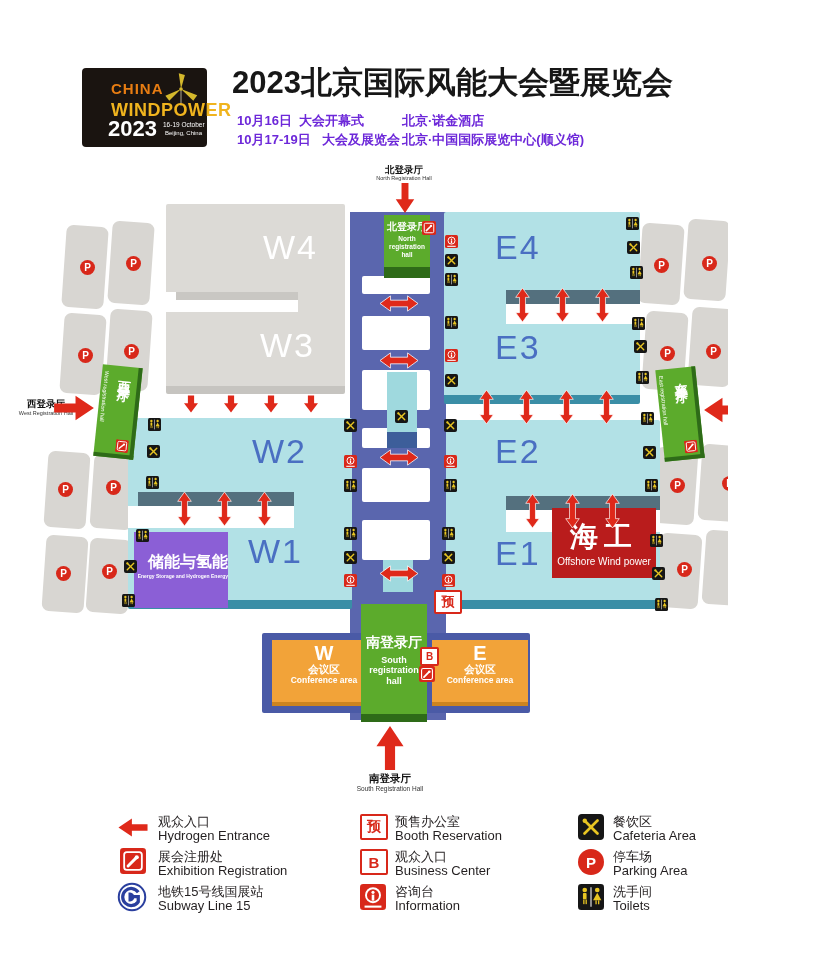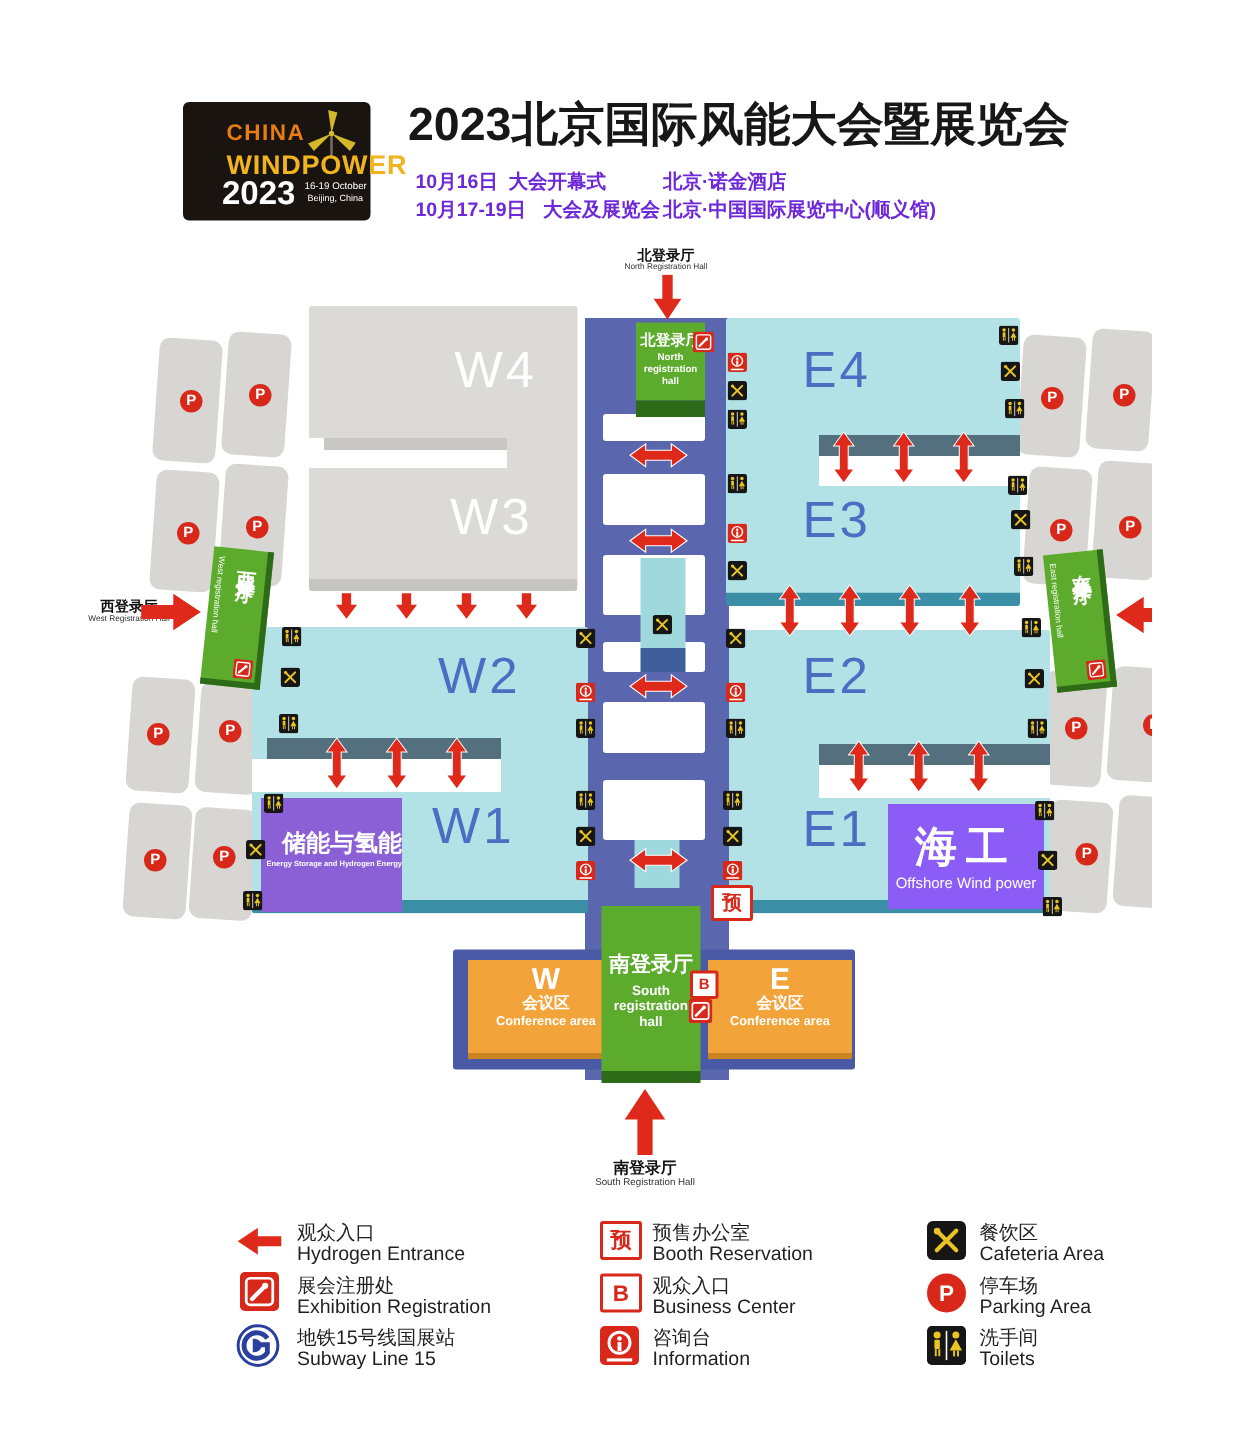--- a/index.html
+++ b/index.html
@@ -1,16 +1,16 @@
 <!DOCTYPE html>
 <html><head>
 <meta charset="utf-8">
 <style>
   html,body{margin:0;padding:0;background:#fff;font-family:"Liberation Sans","DejaVu Sans",sans-serif;}
-  #stage{position:relative;width:728px;height:956px;background:#fff;overflow:hidden;margin-left:40px;}
+  #stage{position:relative;width:728px;height:956px;background:#fff;overflow:hidden;}
   .ab{position:absolute;}
   
   #logo{position:absolute;left:82px;top:68px;width:125px;height:79px;background:#1a1410;border-radius:4px;}
   #logo .l1{position:absolute;left:29px;top:12px;font-size:15px;font-weight:bold;color:#e87d12;letter-spacing:1px;}
   #logo .l2{position:absolute;left:29px;top:32px;font-size:18px;font-weight:bold;color:#f0b41e;letter-spacing:.5px;}
   #logo .l3{position:absolute;left:26px;top:48px;font-size:22px;font-weight:bold;color:#fff;}
   #logo .l4{position:absolute;left:81px;top:53px;font-size:6.5px;color:#fff;}
   #logo .l5{position:absolute;left:83px;top:62px;font-size:6px;color:#fff;}
   #title{position:absolute;left:232px;top:62px;font-size:31px;font-weight:bold;color:#171717;letter-spacing:0px;white-space:nowrap;}
   .sch{position:absolute;font-size:13px;font-weight:bold;color:#6d28d9;white-space:nowrap;}
@@ -208,21 +208,21 @@
   <div class="ab" style="left:134px;top:532px;width:94px;height:76px;background:#8b5fd6;color:#fff;text-align:right">
     <div style="margin-top:20px;font-size:16px;font-weight:bold;white-space:nowrap">储能与氢能</div>
     <div style="font-size:5px;font-weight:bold;white-space:nowrap">Energy Storage and Hydrogen Energy</div>
   </div>
 
   <div class="hall-cyan" style="left:446px;top:420px;width:214px;height:180px"></div>
   <div class="slab" style="left:506px;top:496px;width:154px;height:14px"></div>
   <div class="notch" style="left:506px;top:510px;width:154px;height:22px"></div>
   <div class="halab" style="left:495px;top:432px">E2</div>
   <div class="halab" style="left:495px;top:534px">E1</div>
-  <div class="ab" style="left:552px;top:536px;width:104px;height:70px;background:#8b5cf6;color:#fff;text-align:center">
+  <div class="ab" style="left:552px;top:508px;width:104px;height:70px;background:#b91c1c;color:#fff;text-align:center">
     <div style="margin-top:10px;font-size:28px;font-weight:bold;letter-spacing:6px">海工</div>
     <div style="font-size:10px;font-weight:normal;white-space:nowrap">Offshore Wind power</div>
   </div>
 
   <div class="entlab-cn" style="left:360px;top:164px;width:88px">北登录厅</div>
   <div class="entlab-en" style="left:352px;top:175px;width:104px">North Registration Hall</div>
   <svg class="ab" style="left:394px;top:183px;width:22px;height:30px">
       <use href="#s-big-down"></use>
     </svg>
   <div class="greenbox" style="left:384px;top:215px;width:46px;height:52px">

